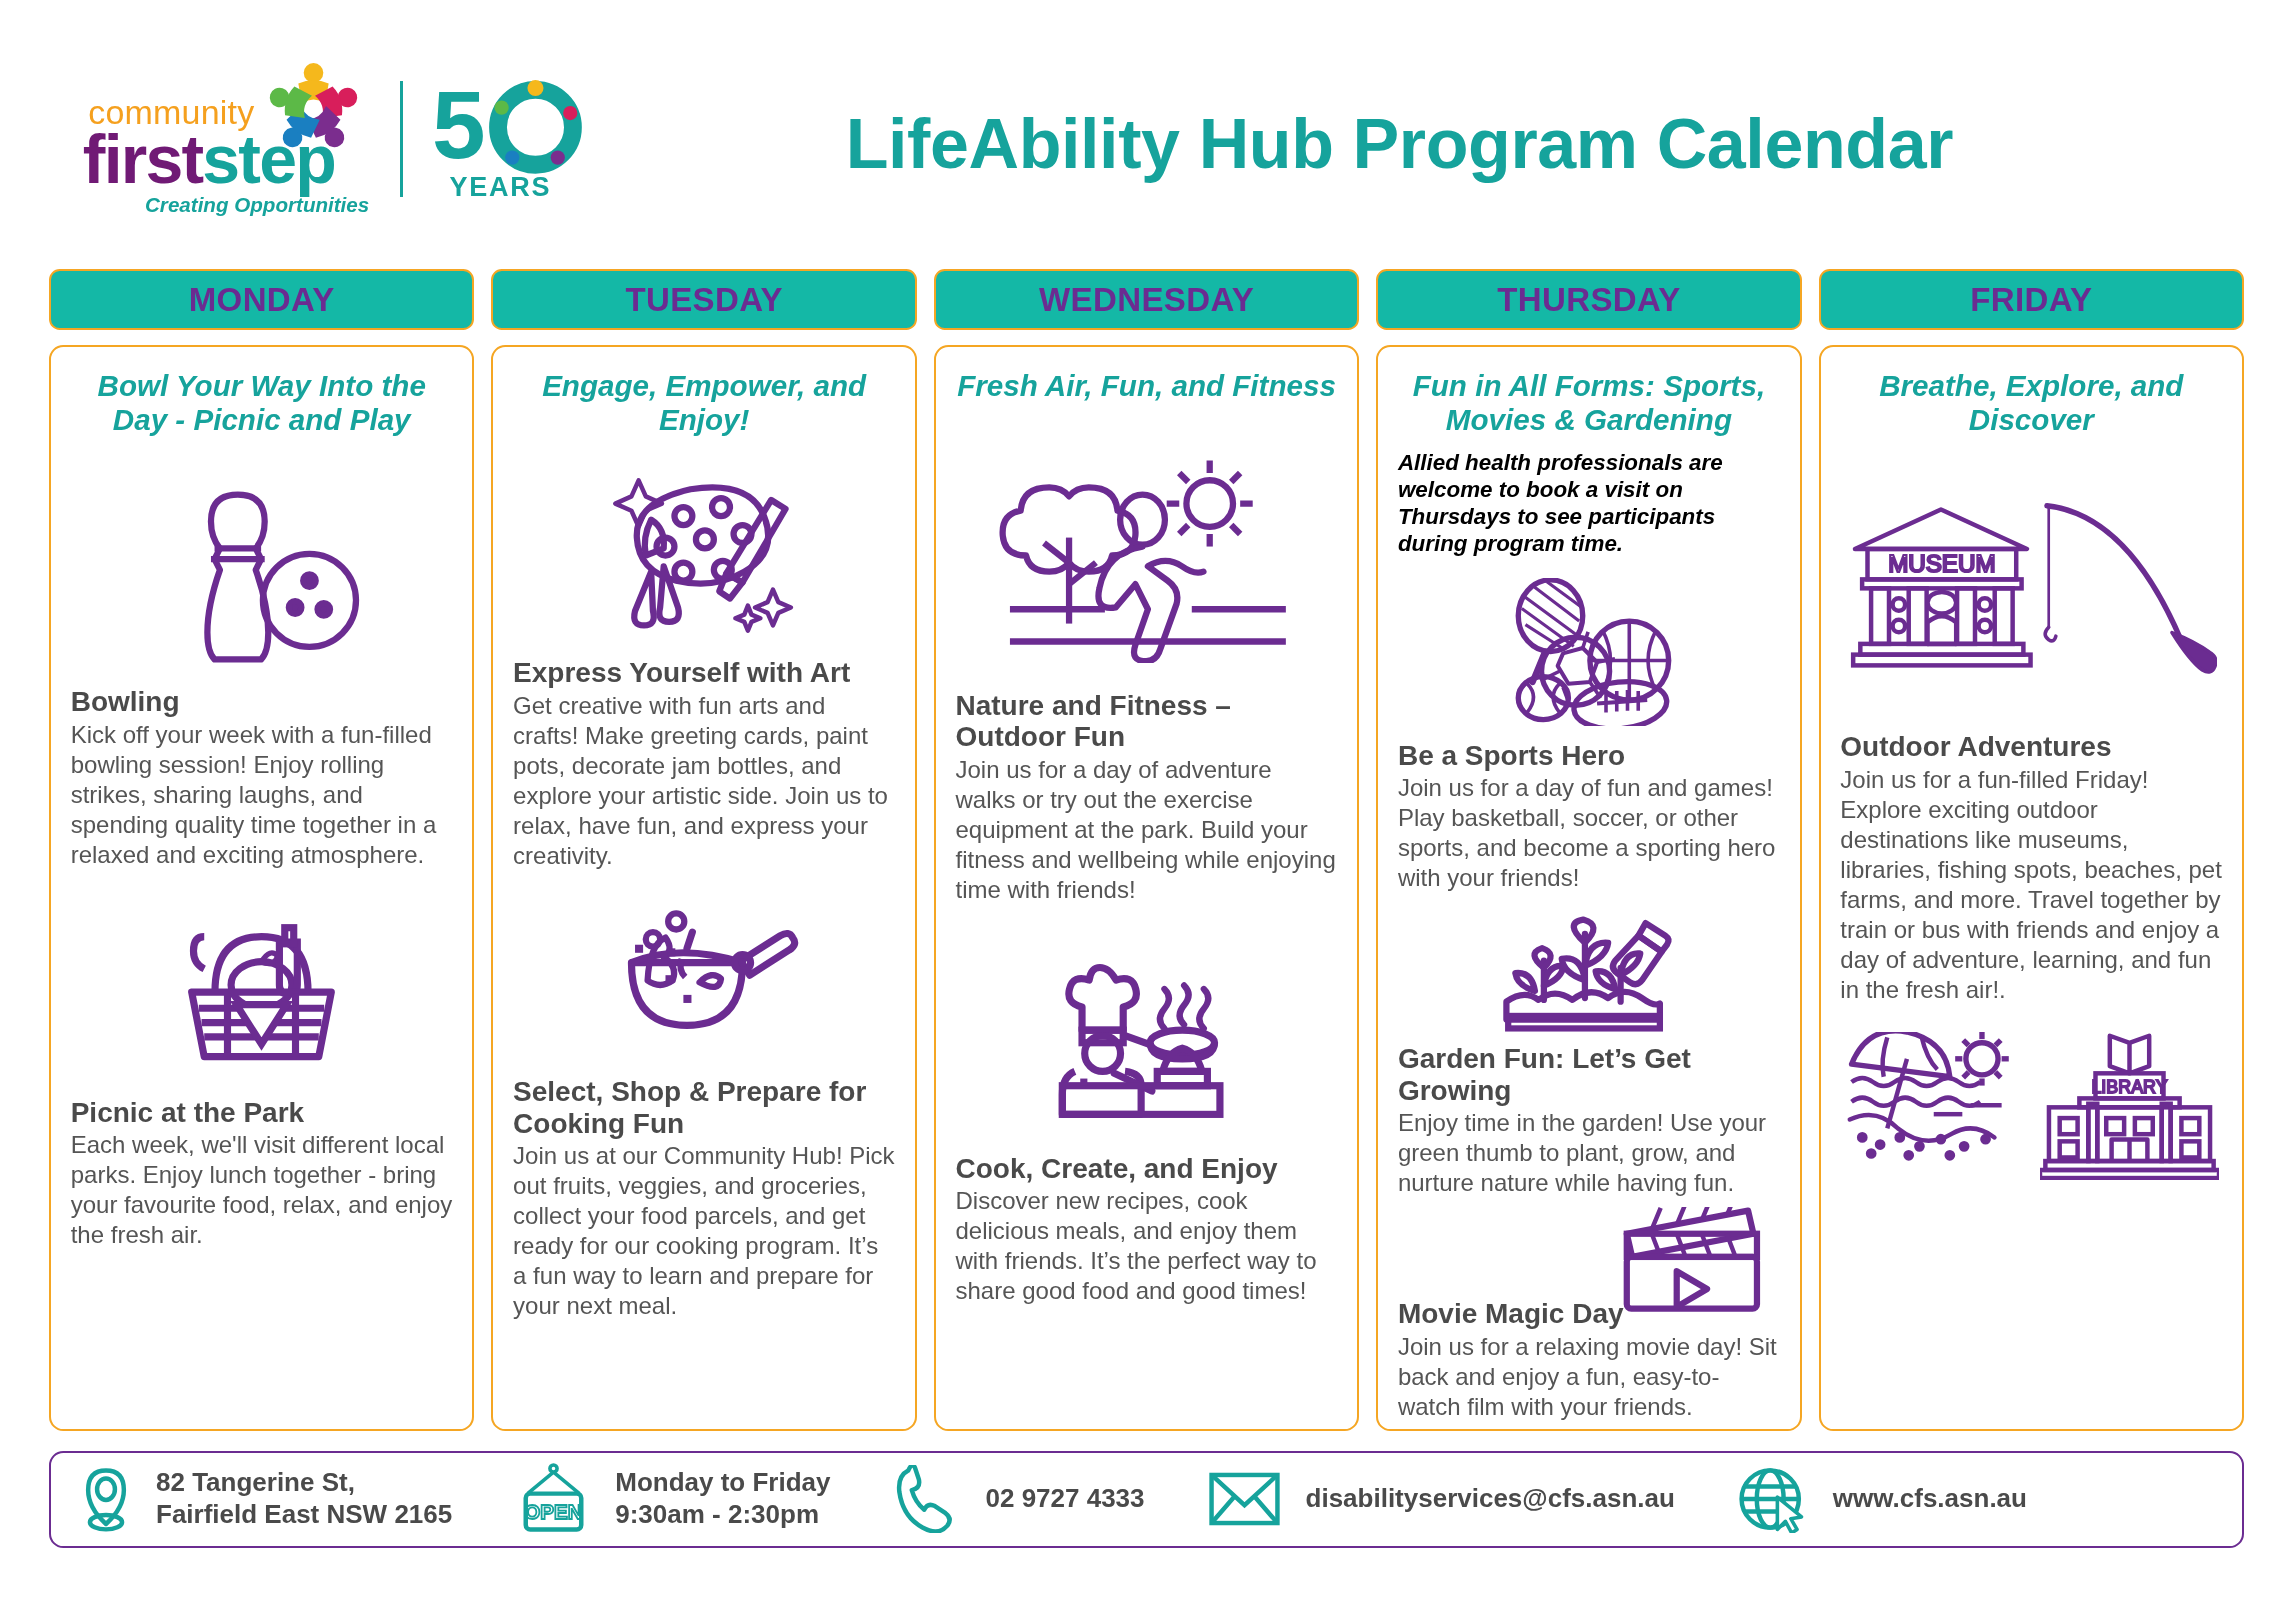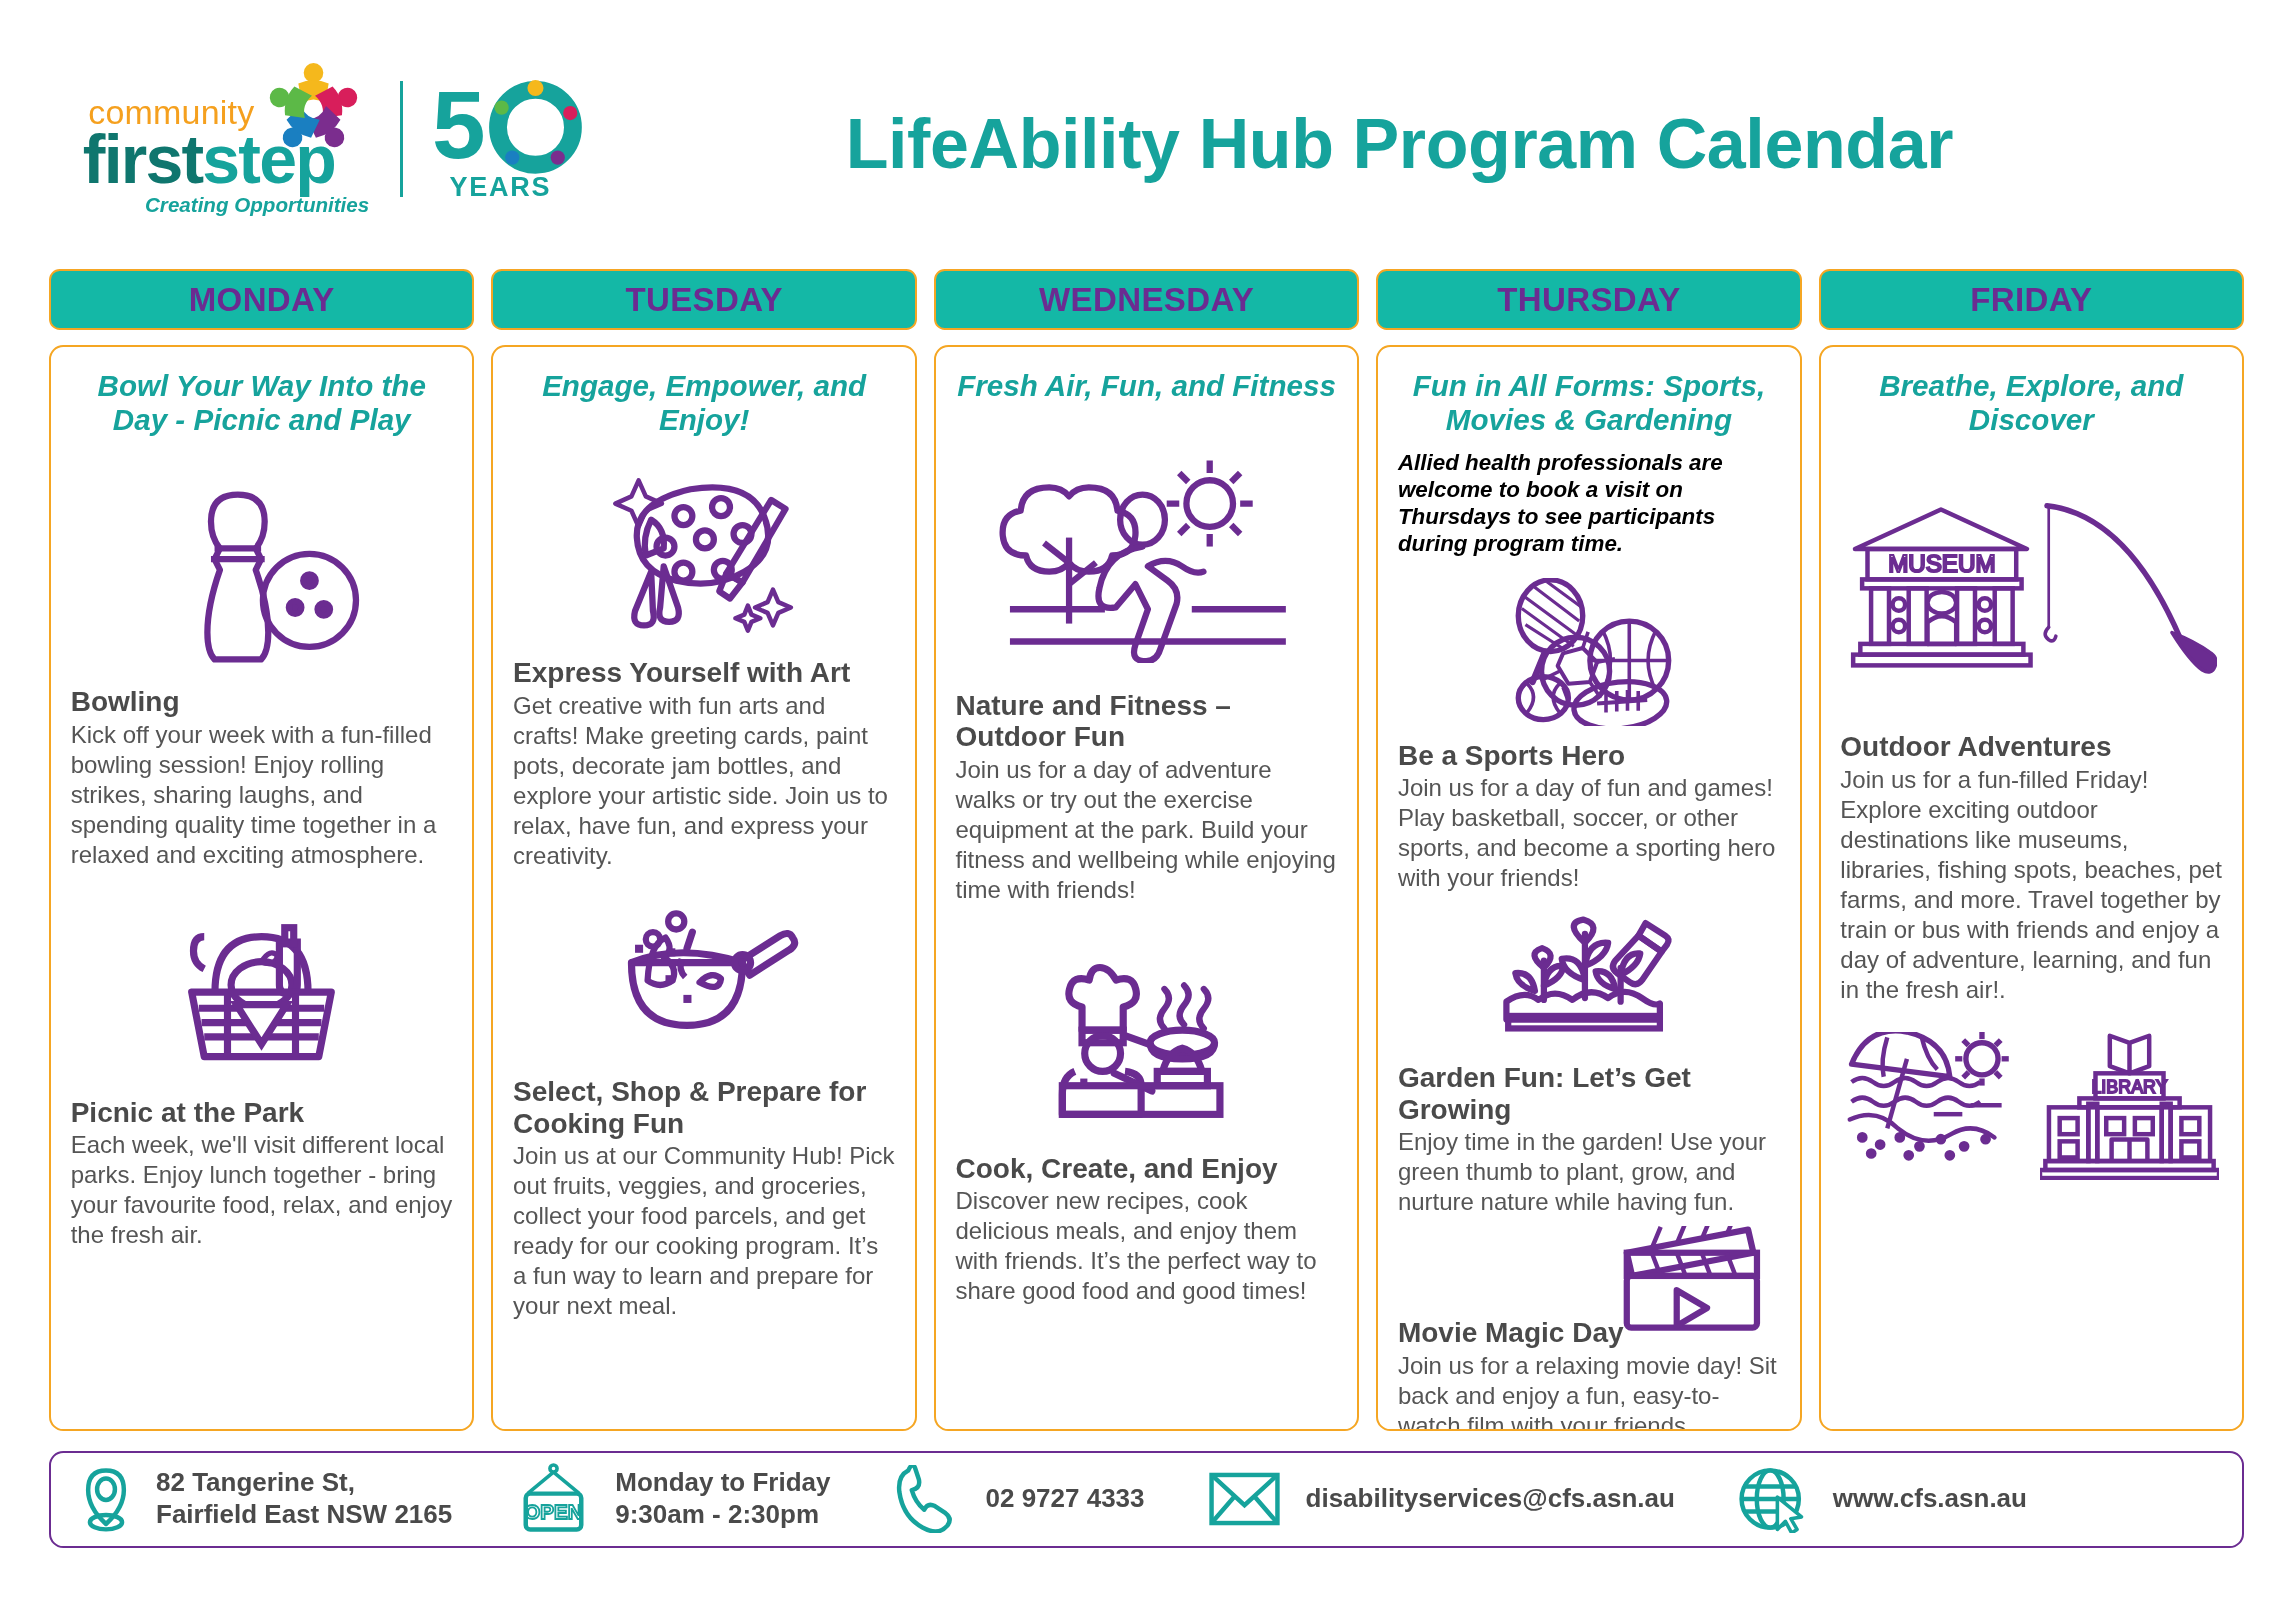--- a/index.html
+++ b/index.html
@@ -10,21 +10,21 @@
     overflow: hidden;
   }
   .page { position: relative; width: 2293px; height: 1265px; padding: 0; }
 
   
   .header { display: flex; align-items: center; height: 269px; padding: 27px 49px 0 81px; }
   .logo-block { display: flex; align-items: center; flex: 0 0 auto; }
   .logo-lockup { position: relative; width: 296px; height: 161px; }
   .logo-community { position: absolute; left: 7.2px; top: 25px; font-size: 34px; color: #F5A01E; font-weight: 400; letter-spacing: 0.2px; }
   .logo-firststep { position: absolute; left: 1.8px; top: 52px; font-size: 68px; font-weight: 700; letter-spacing: -1.8px; }
-  .logo-first { color: #0f766e; text-align: right; }
+  .logo-first { color: #701a75; text-align: right; }
   .logo-step { color: #16A39C; }
   .logo-tag { position: absolute; left: 64px; top: 125px; font-size: 20.6px; font-style: italic; font-weight: 700; color: #16A39C; }
   .logo-people { position: absolute; left: 170px; top: -12.5px; width: 125px; height: 116px; }
   .logo-divider { width: 2.7px; height: 116px; background: #16A39C; margin: 0 27px 18px 23px; }
   .logo-50 { position: relative; width: 161px; height: 152px; }
   .fifty-years { position: absolute; left: 19.7px; top: 100px; font-size: 27px; font-weight: 700; color: #16A39C; letter-spacing: 1.8px; }
   .page-title {
     flex: 1; text-align: center; color: #16A39C;
     font-size: 70px; font-weight: 700; letter-spacing: -0.4px;
     padding-right: 36px; margin-top: -9px;
@@ -349,21 +349,21 @@
             <path d="M136 96 l0 -38" stroke-linecap="round"></path>
             <path d="M136 66 q20 -10 22 -24 q-18 -2 -22 24z" stroke-linejoin="round"></path>
             <path d="M130 82 q-20 -6 -22 -20 q18 -2 22 20z" stroke-linejoin="round"></path>
             <path d="M164 8 l22 14 q6 4 2 10 l-6 8 l-26 -18z" stroke-linejoin="round"></path>
             <path d="M156 22 l26 18 l-22 32 q-6 8 -14 2 l-14 -10 q-8 -6 -2 -14z" stroke-linejoin="round"></path>
             <path d="M8 96 q20 -14 36 -2 q18 -14 38 0 q20 -16 40 -2 q18 -14 38 0 q14 10 20 6 l0 18 l-172 0z" stroke-linejoin="round"></path>
             <rect x="10" y="112" width="170" height="14"></rect>
           </svg>
         </div>
 
-        <div style="margin-top:30px;">
+        <div style="margin-top:11px;">
           <div class="act-title">Garden Fun: Let’s Get Growing</div>
           <div class="act-desc">Enjoy time in the garden! Use your green thumb to plant, grow, and nurture nature while having fun.</div>
         </div>
 
         <div class="icon-wrap right" style="margin-top:9px; margin-bottom:-12.5px;">
           <svg width="148" height="107" viewBox="0 0 165 120" fill="none" stroke="#6B2C91" stroke-width="7">
             <path d="M6 30 L142 4 l6 26 l-136 26z" stroke-linejoin="round"></path>
             <path d="M34 25 l10 -24 M62 20 l10 -24 M90 15 l10 -24 M118 10 l10 -24" stroke-width="5"></path>
             <rect x="6" y="30" width="146" height="26"></rect>
             <path d="M34 30 l10 26 M62 30 l10 26 M90 30 l10 26 M118 30 l10 26" stroke-width="5"></path>

